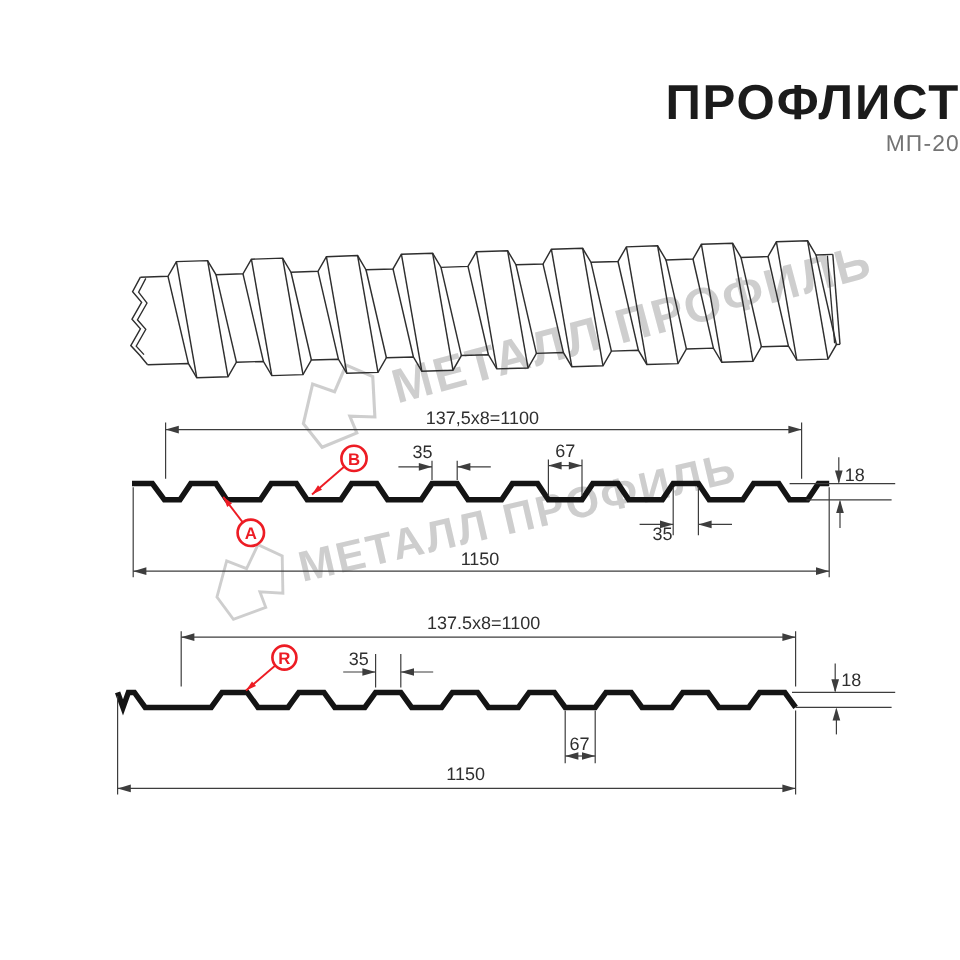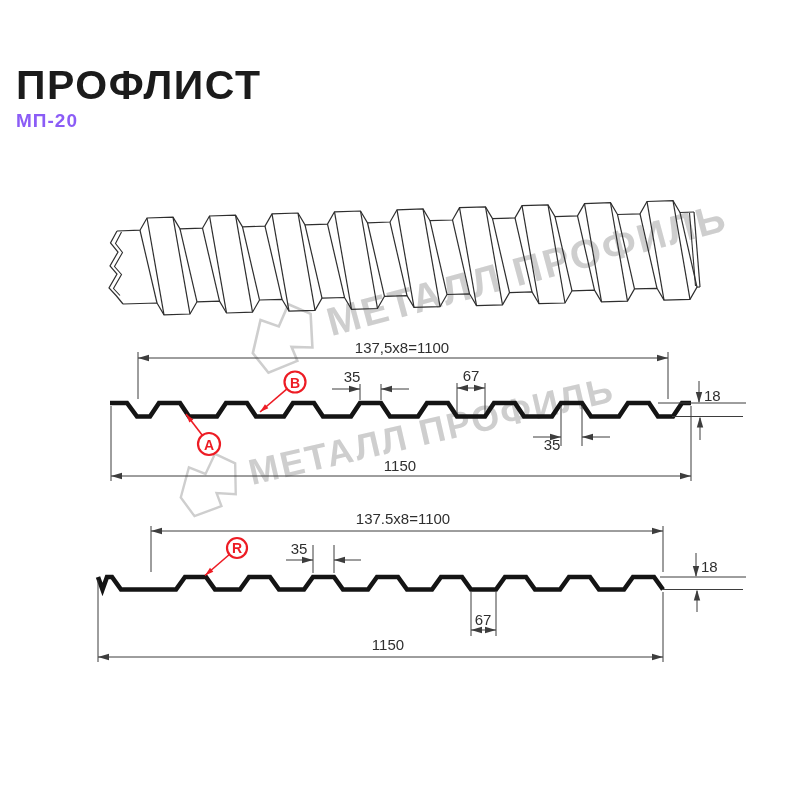--- a/index.html
+++ b/index.html
@@ -1,20 +1,20 @@
 <!DOCTYPE html>
 <html><head>
 <meta charset="utf-8">
 <style>
   html,body{margin:0;padding:0;background:#ffffff;width:800px;height:800px;overflow:hidden;
     font-family:"Liberation Sans", sans-serif;}
   .stage{position:relative;width:800px;height:800px;background:#fff;}
-  .abs{position:absolute;left:16px;right:0;text-align:left;}
+  .abs{position:absolute;left:0;right:0;text-align:right;}
   .title{top:62px;font-size:41px;font-weight:800;letter-spacing:1.5px;color:#1b1b1b;}
-  .subtitle{top:110px;font-size:19px;font-weight:700;letter-spacing:1px;color:#8b5cf6;}
+  .subtitle{top:110px;font-size:19px;font-weight:400;letter-spacing:1px;color:#737373;}
   .footnote{top:700px;font-size:20px;font-weight:500;letter-spacing:.6px;color:#262626;}
   svg{position:absolute;top:0;left:0;}
   svg text{font-family:"Liberation Sans", sans-serif;}
   .dim{font-size:15px;fill:#2f2f2f;}
   .lbl{font-size:14px;font-weight:700;}
   .wmtext{font-size:40px;font-weight:700;letter-spacing:2px;}
   .wmtext2{font-size:36px;font-weight:700;letter-spacing:2px;}
 </style>
 </head>
 <body>

